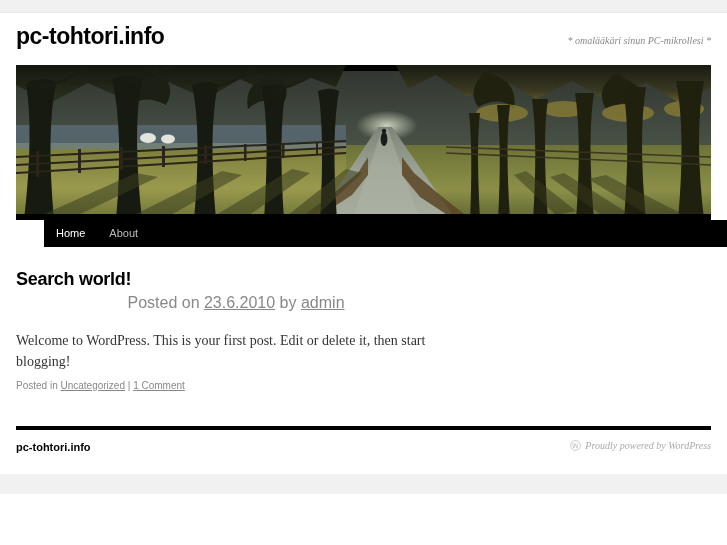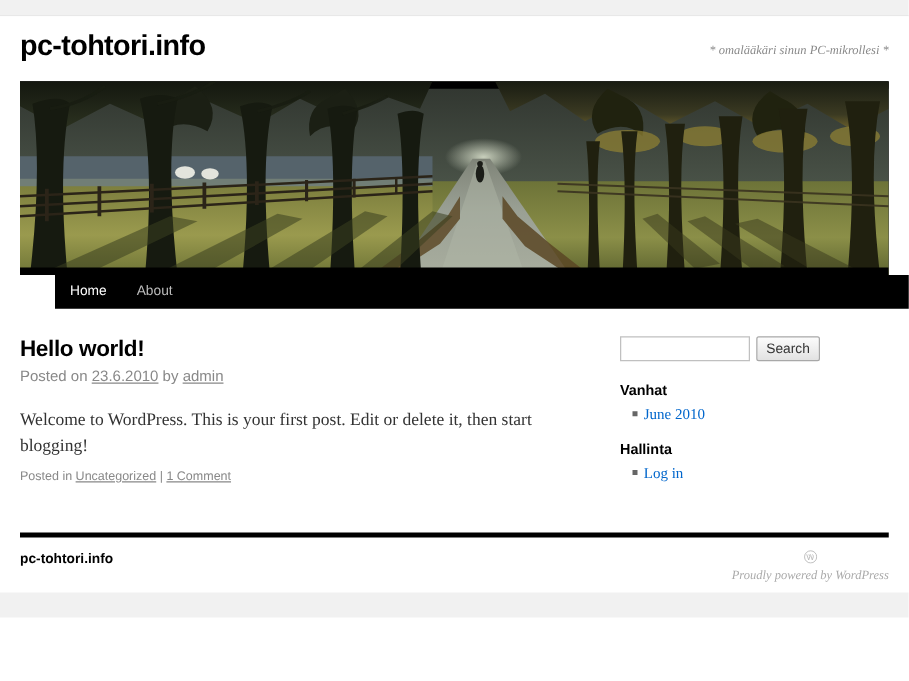--- a/index.html
+++ b/index.html
@@ -98,23 +98,24 @@
     box-sizing: border-box;
   }
   .entry-title {
     margin: 0 0 4px 0;
     font-size: 18px;
     font-weight: bold;
     color: #000000;
     letter-spacing: -0.3px;
   }
   .entry-meta {
-    font-size: 12px;
+    font-size: 16px;
     color: #888888;
     margin-bottom: 18px;
+    text-align: center;
   }
   .entry-meta a, .entry-utility a {
     color: #888888;
     text-decoration: underline;
   }
   .entry-content p {
     margin: 0 0 8px 0;
     font-family: "Liberation Serif", serif;
     font-size: 14px;
     color: #333333;
@@ -212,21 +213,20 @@
     right: 0;
     top: 10px;
     display: flex;
     align-items: center;
     gap: 4px;
     font-family: "Liberation Serif", serif;
     font-style: italic;
     font-size: 10px;
     color: #aaaaaa;
     white-space: nowrap;
-    flex-direction: column;
   }
   #site-generator svg { display: block; }
   #bottom-band {
     height: 20px;
     background: #f1f1f1;
     margin-top: 10px;
   }
 </style>
 </head>
 <body>
@@ -391,62 +391,36 @@
       <li>
         <a href="#">About</a>
       </li>
     </ul>
   </div>
 
   <div id="main">
 
     <div id="content">
       <h2 class="entry-title">
-        <span>Hello world!</span>
+        <span>Search world!</span>
       </h2>
 
       <div class="entry-meta">
         <span>Posted on </span><a href="#">23.6.2010</a><span> by </span><a href="#">admin</a>
       </div>
 
       <div class="entry-content">
         <p>Welcome to WordPress. This is your first post. Edit or delete it, then start blogging!</p>
       </div>
 
       <div class="entry-utility">
         <span>Posted in </span><a href="#">Uncategorized</a><span> | </span><a href="#">1 Comment</a>
       </div>
     </div>
 
-    <div id="sidebar">
-
-      <form id="searchform">
-        <input id="s" type="text" placeholder="" style="">
-        <button id="searchsubmit" type="submit">Search</button>
-      </form>
-
-      <div class="widget">
-        <h3 class="widget-title">Vanhat</h3>
-        <ul>
-          <li>
-            <a href="#">June 2010</a>
-          </li>
-        </ul>
-      </div>
-
-      <div class="widget">
-        <h3 class="widget-title">Hallinta</h3>
-        <ul>
-          <li>
-            <a href="#">Log in</a>
-          </li>
-        </ul>
-      </div>
-
-    </div>
   </div>
 
   <div id="footer-divider"></div>
 
   <div id="colophon">
     <div id="site-info">
       <span>pc-tohtori.info</span>
     </div>
     <div id="site-generator">
       <span>

